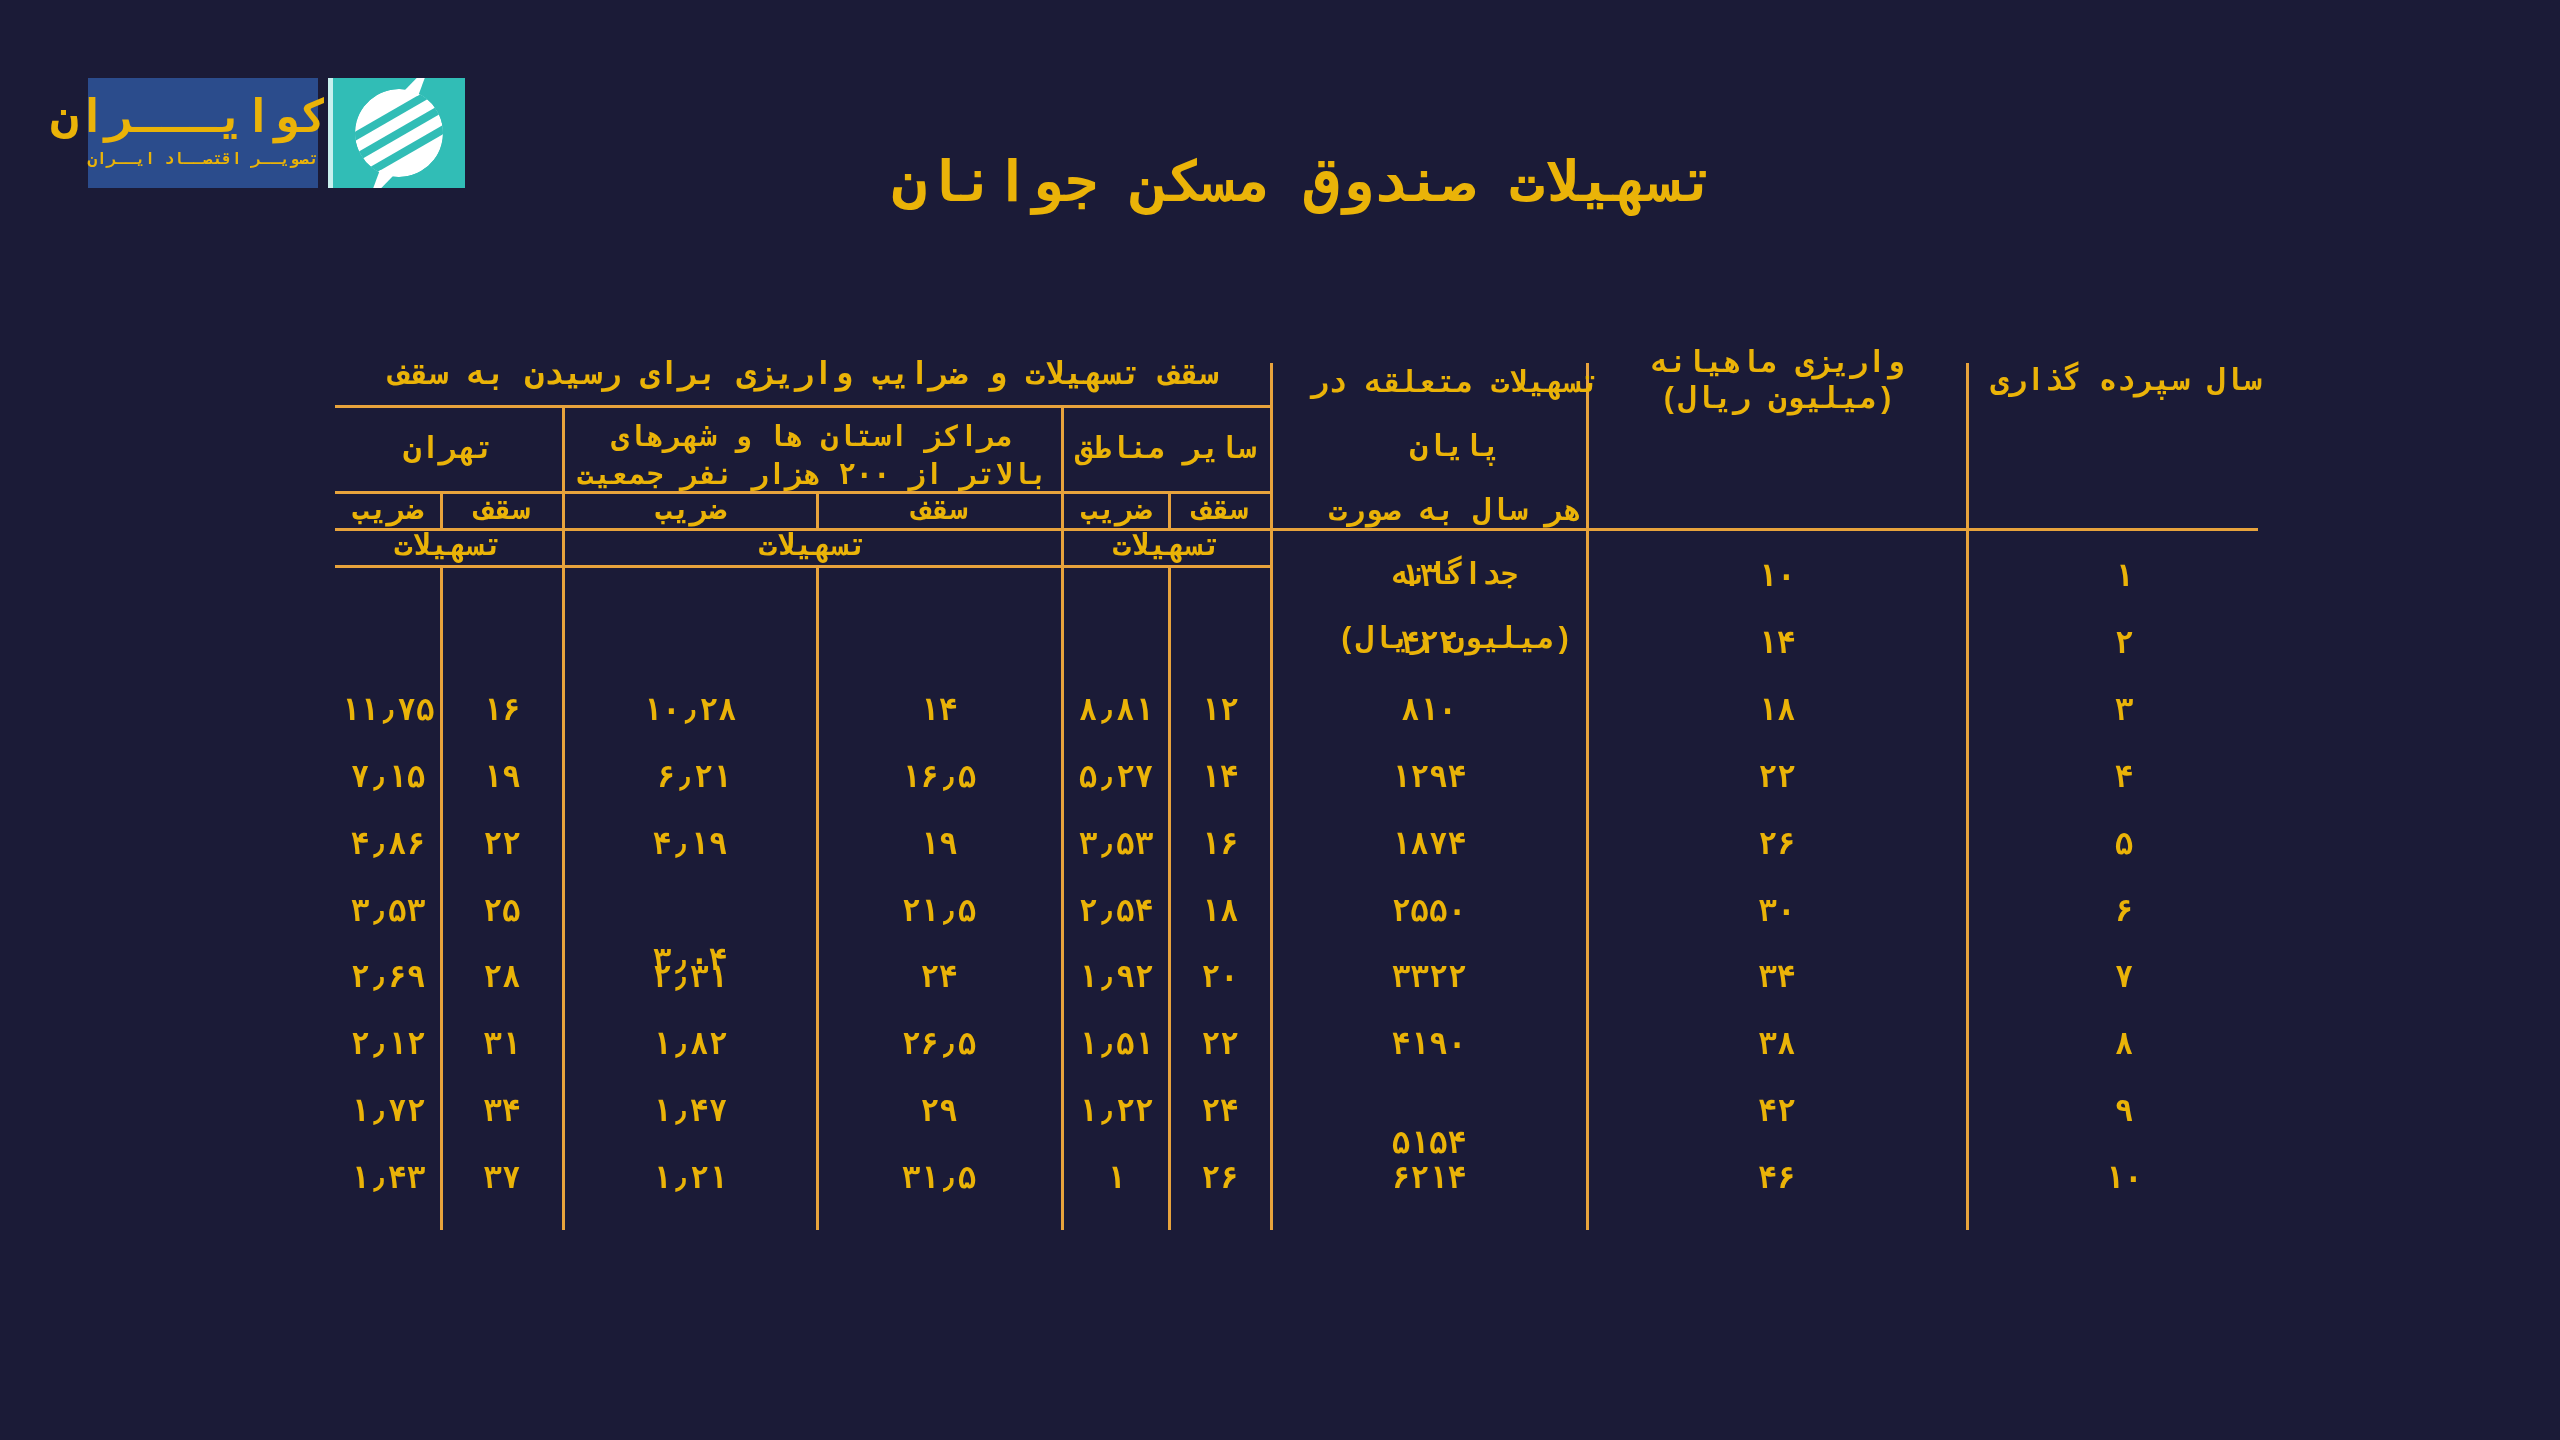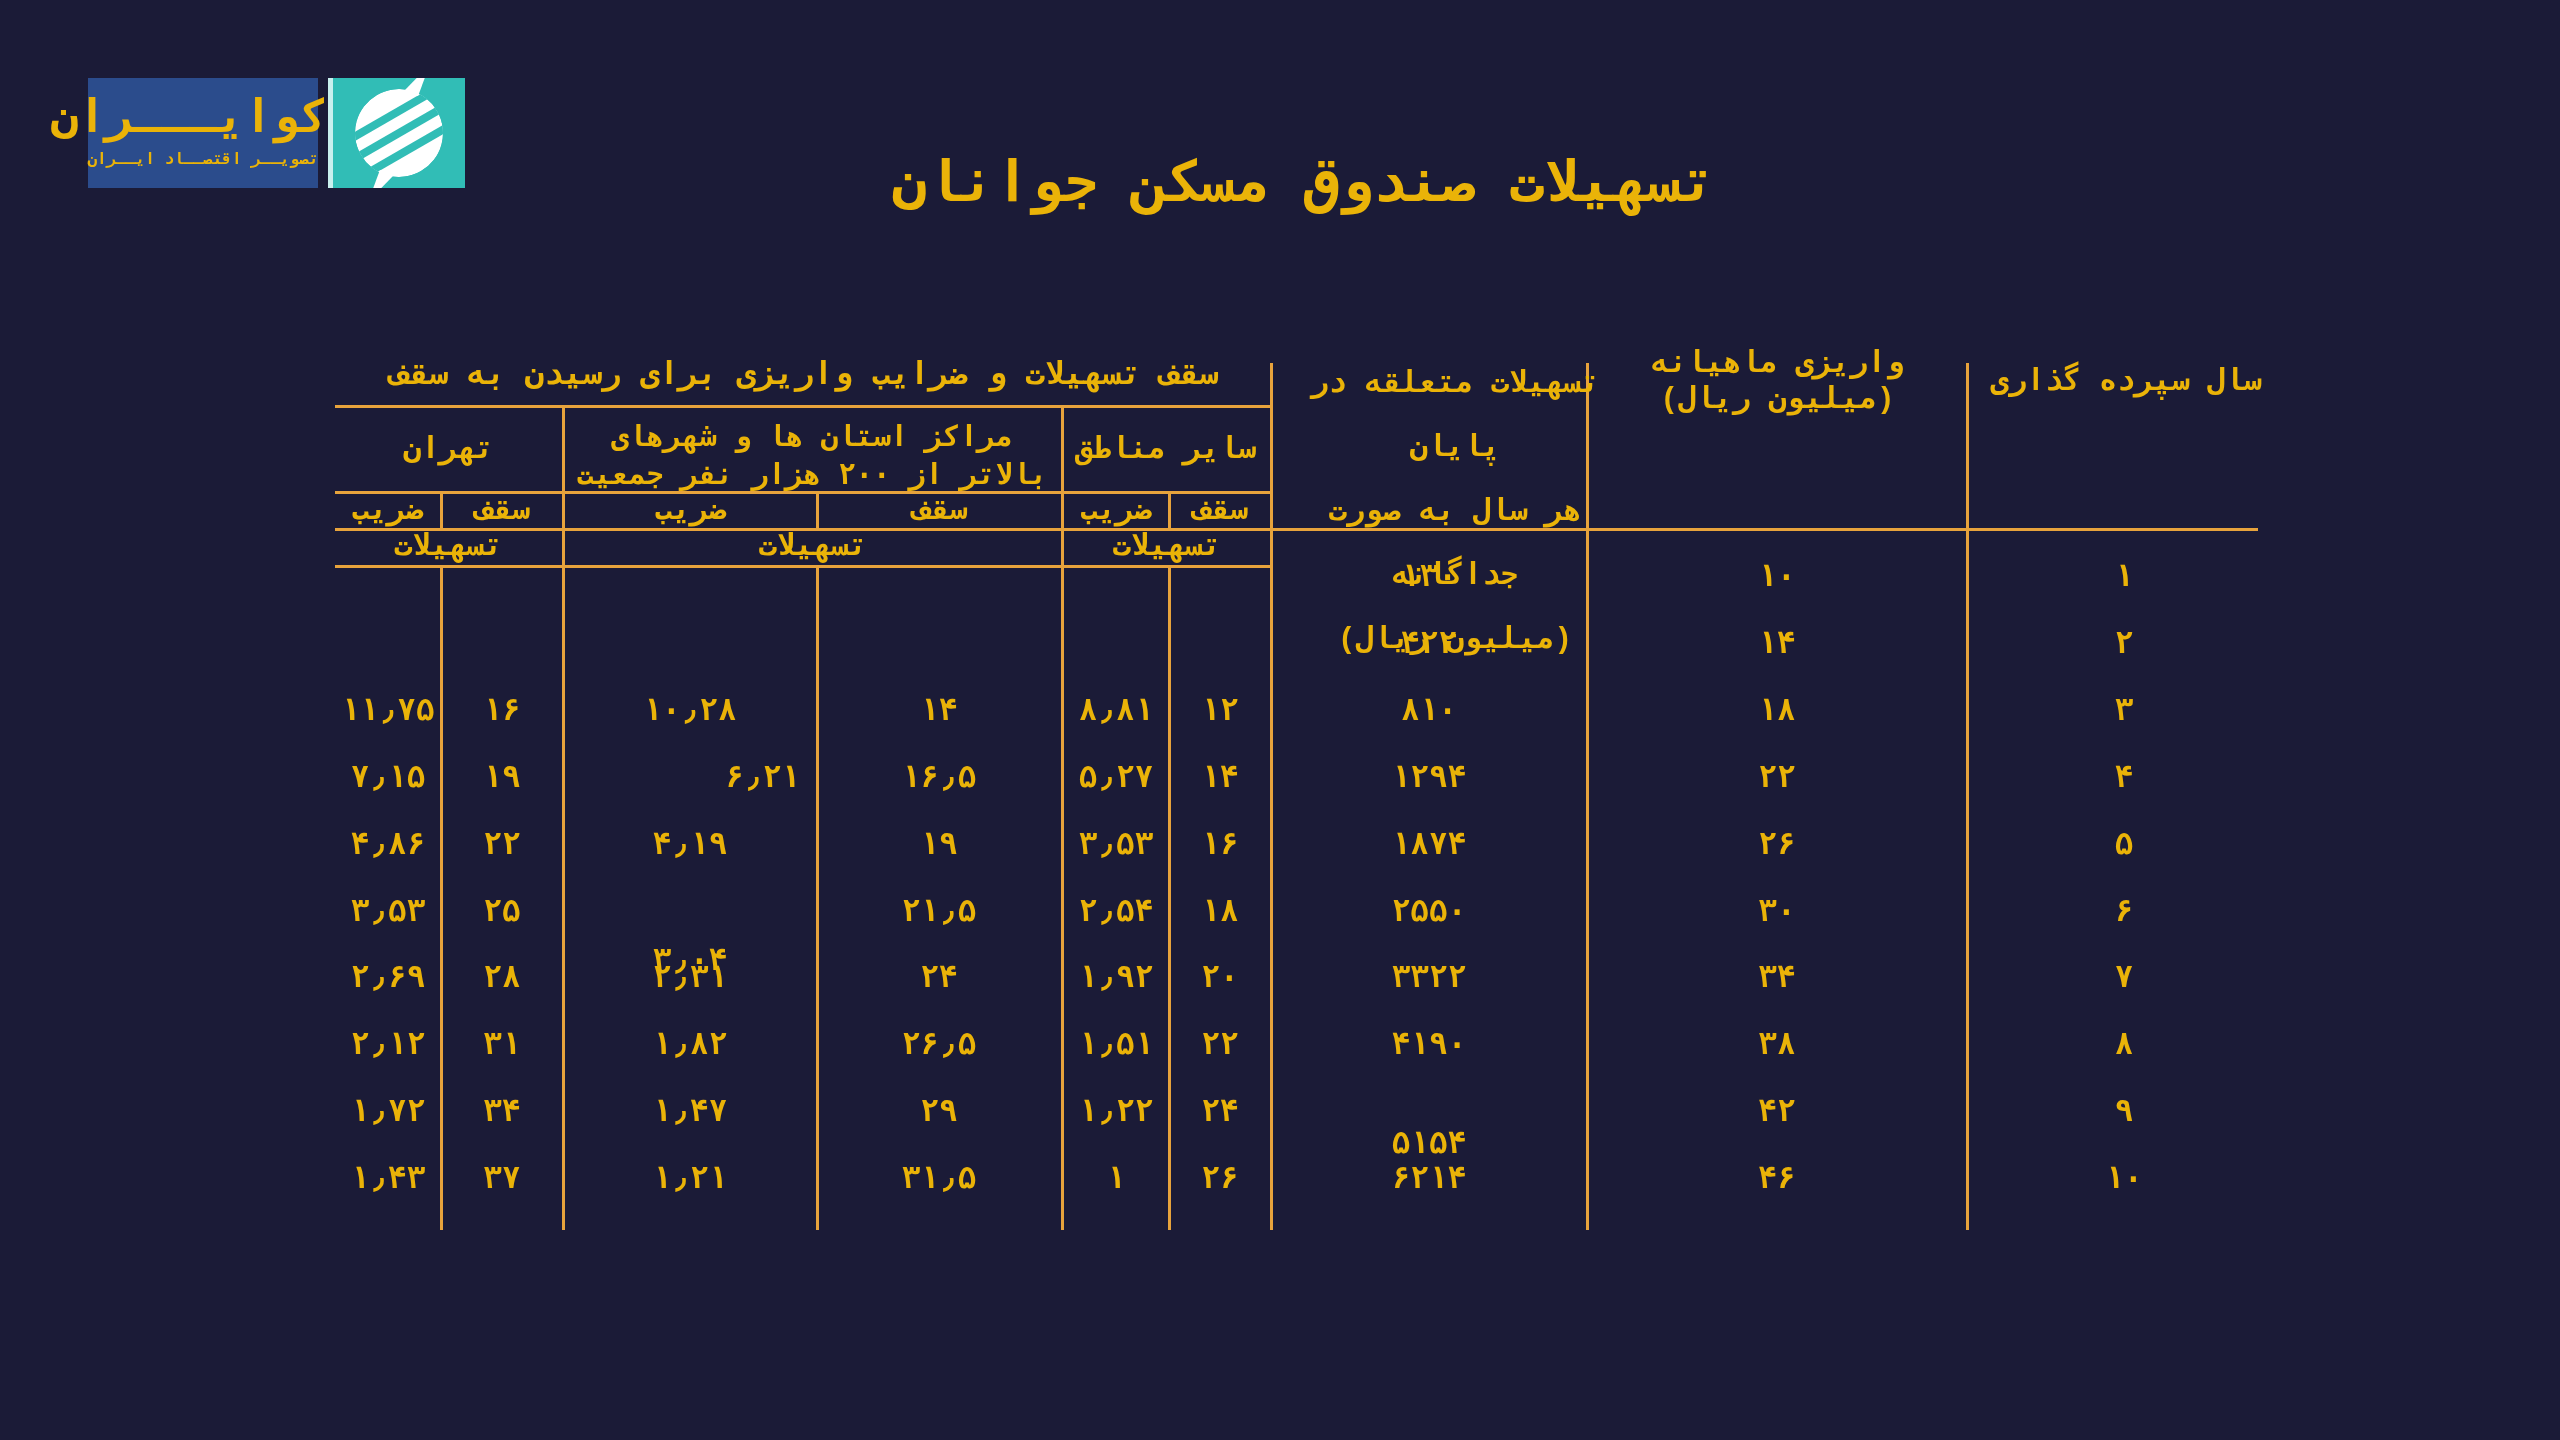--- a/index.html
+++ b/index.html
@@ -123,21 +123,21 @@
         <div class="num-cell" style="left: 412px; top: 688.8px;">۱۶</div>
         <div class="num-cell" style="left: 600px; top: 688.8px;">۱۰٫۲۸</div>
         <div class="num-cell" style="left: 849px; top: 688.8px;">۱۴</div>
         <div class="num-cell" style="left: 1026px; top: 688.8px;">۸٫۸۱</div>
         <div class="num-cell" style="left: 1130px; top: 688.8px;">۱۲</div>
         <div class="num-cell" style="left: 1339px; top: 688.8px;">۸۱۰</div>
         <div class="num-cell" style="left: 1687px; top: 688.8px;">۱۸</div>
         <div class="num-cell" style="left: 2034px; top: 688.8px;">۳</div>
         <div class="num-cell" style="left: 298px; top: 755.7px;">۷٫۱۵</div>
         <div class="num-cell" style="left: 412px; top: 755.7px;">۱۹</div>
-        <div class="num-cell" style="left: 620px; top: 755.7px; text-align: right;">۶٫۲۱</div>
+        <div class="num-cell" style="left: 604px; top: 755.7px;">۶٫۲۱</div>
         <div class="num-cell" style="left: 849px; top: 755.7px;">۱۶٫۵</div>
         <div class="num-cell" style="left: 1026px; top: 755.7px;">۵٫۲۷</div>
         <div class="num-cell" style="left: 1130px; top: 755.7px;">۱۴</div>
         <div class="num-cell" style="left: 1339px; top: 755.7px;">۱۲۹۴</div>
         <div class="num-cell" style="left: 1687px; top: 755.7px;">۲۲</div>
         <div class="num-cell" style="left: 2034px; top: 755.7px;">۴</div>
         <div class="num-cell" style="left: 298px; top: 822.6px;">۴٫۸۶</div>
         <div class="num-cell" style="left: 412px; top: 822.6px;">۲۲</div>
         <div class="num-cell" style="left: 600px; top: 822.6px;">۴٫۱۹</div>
         <div class="num-cell" style="left: 849px; top: 822.6px;">۱۹</div>

